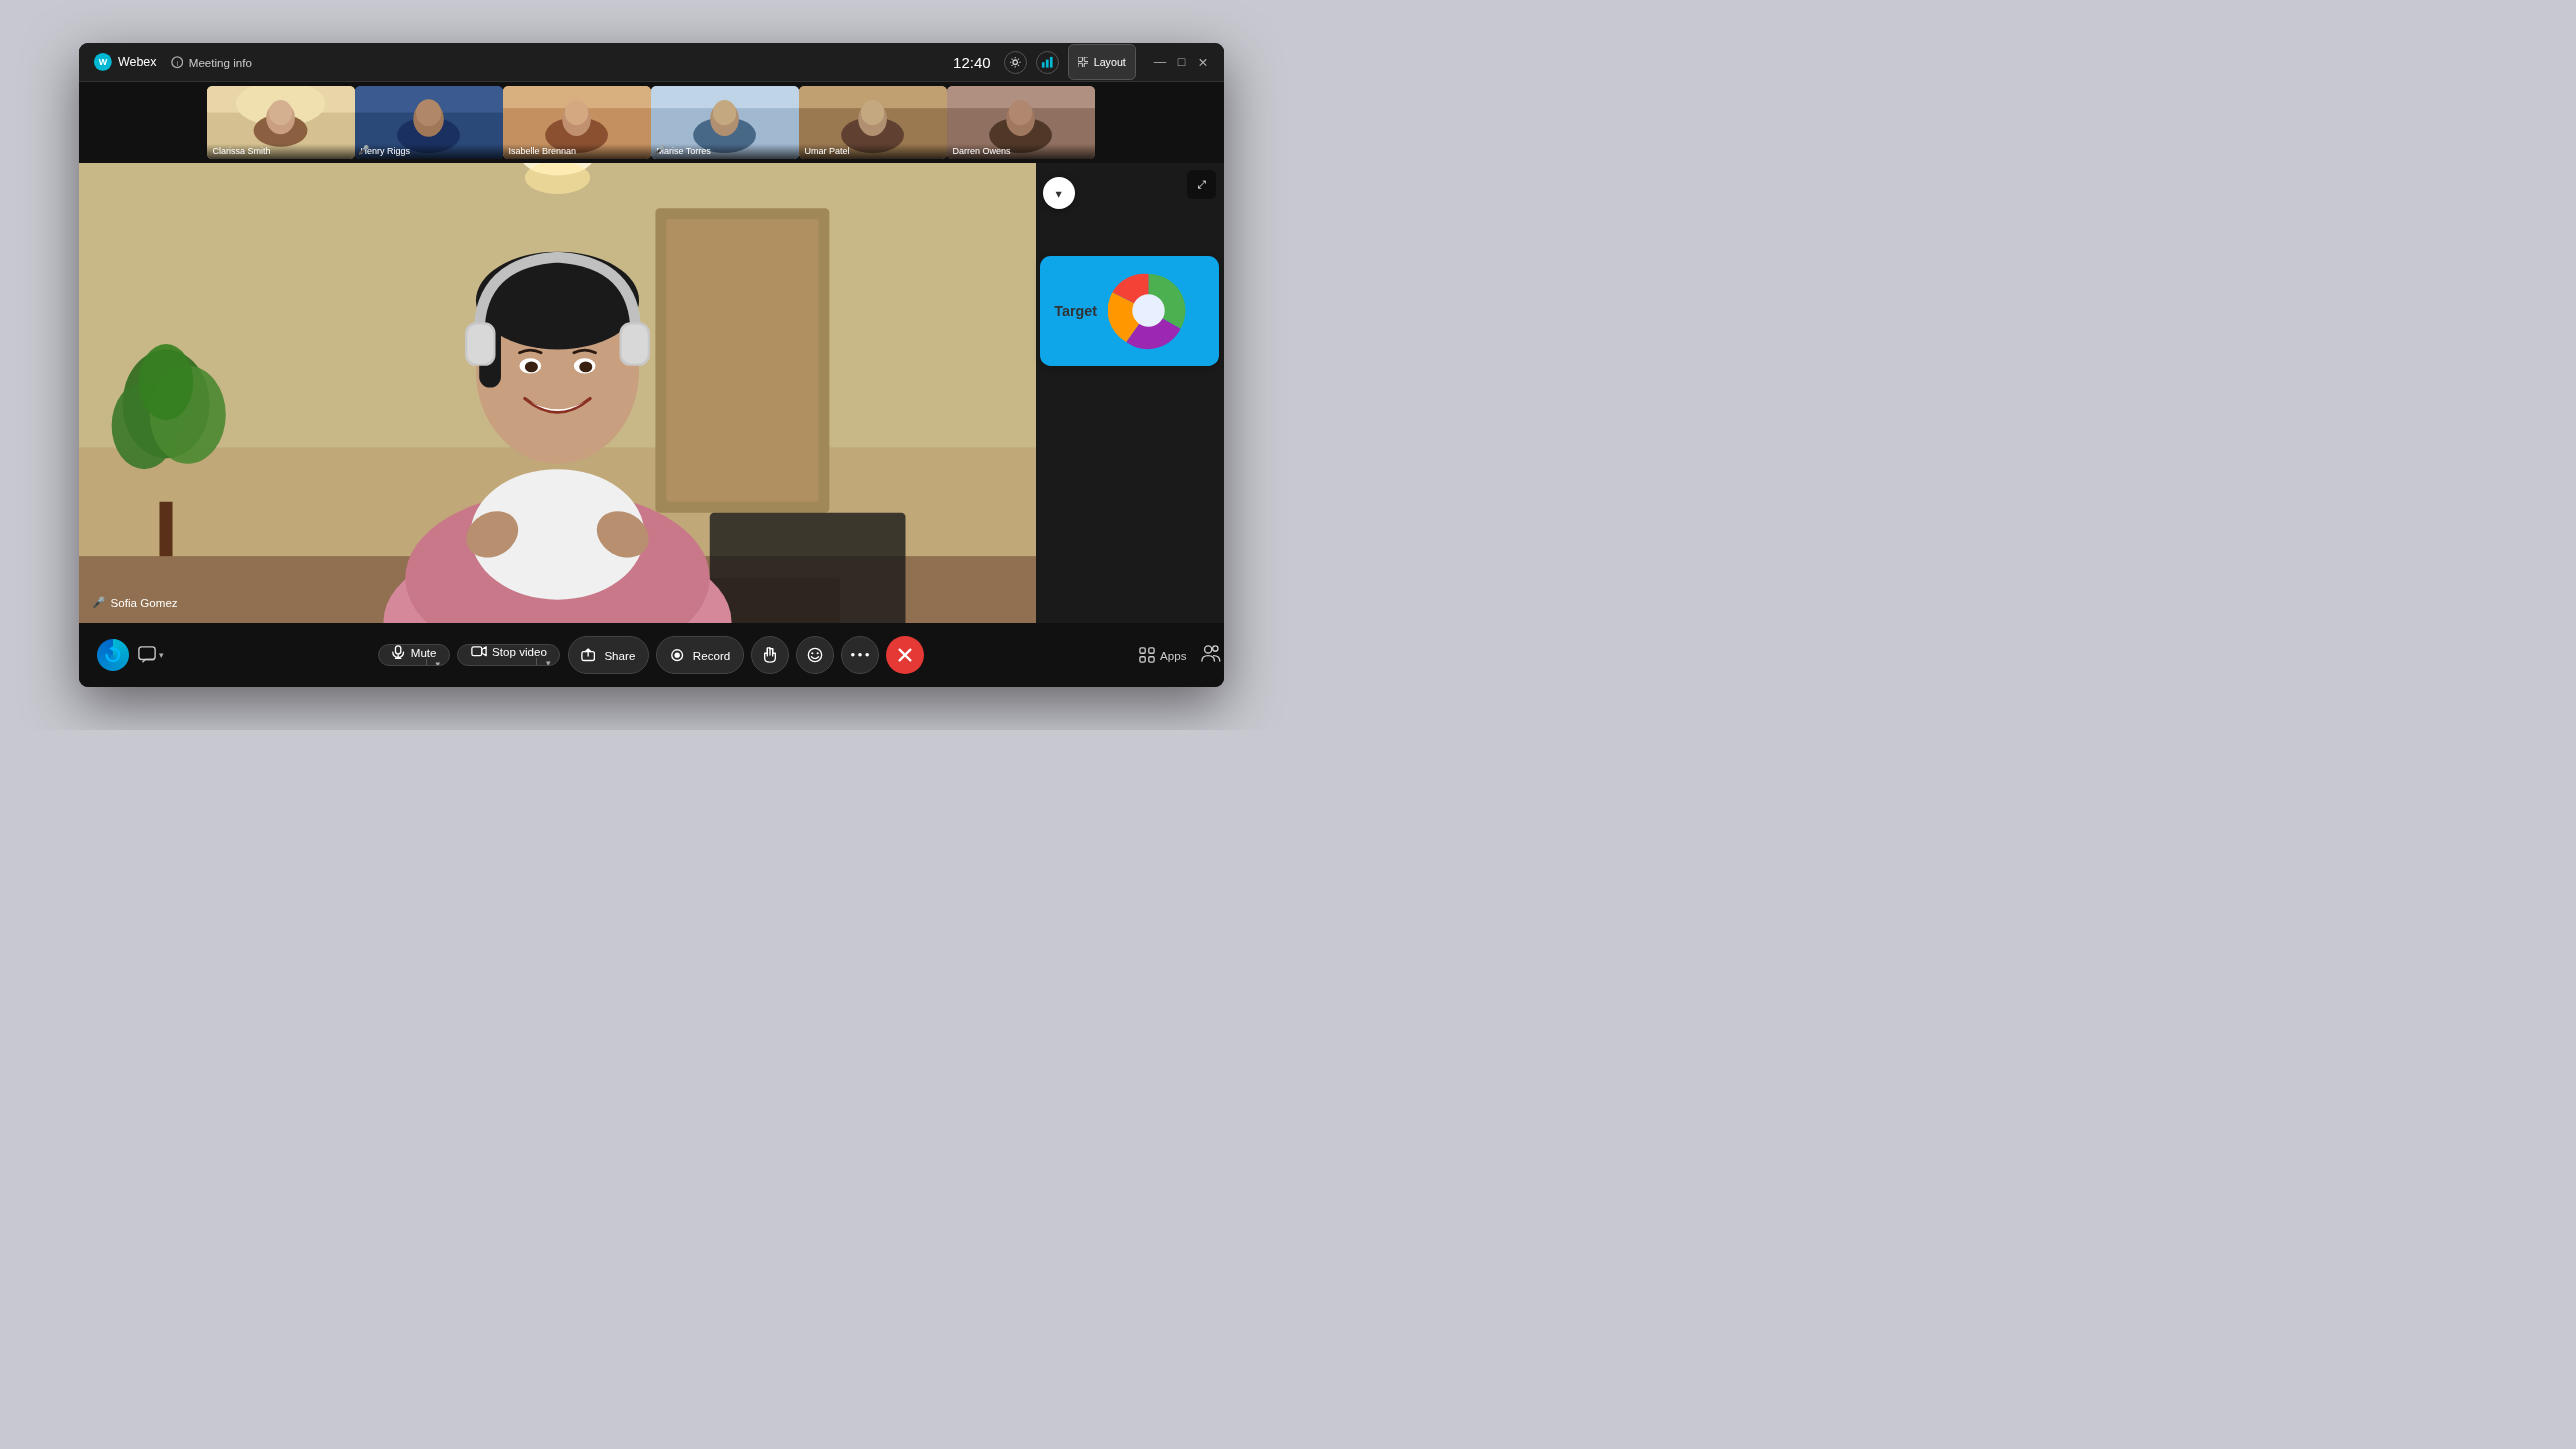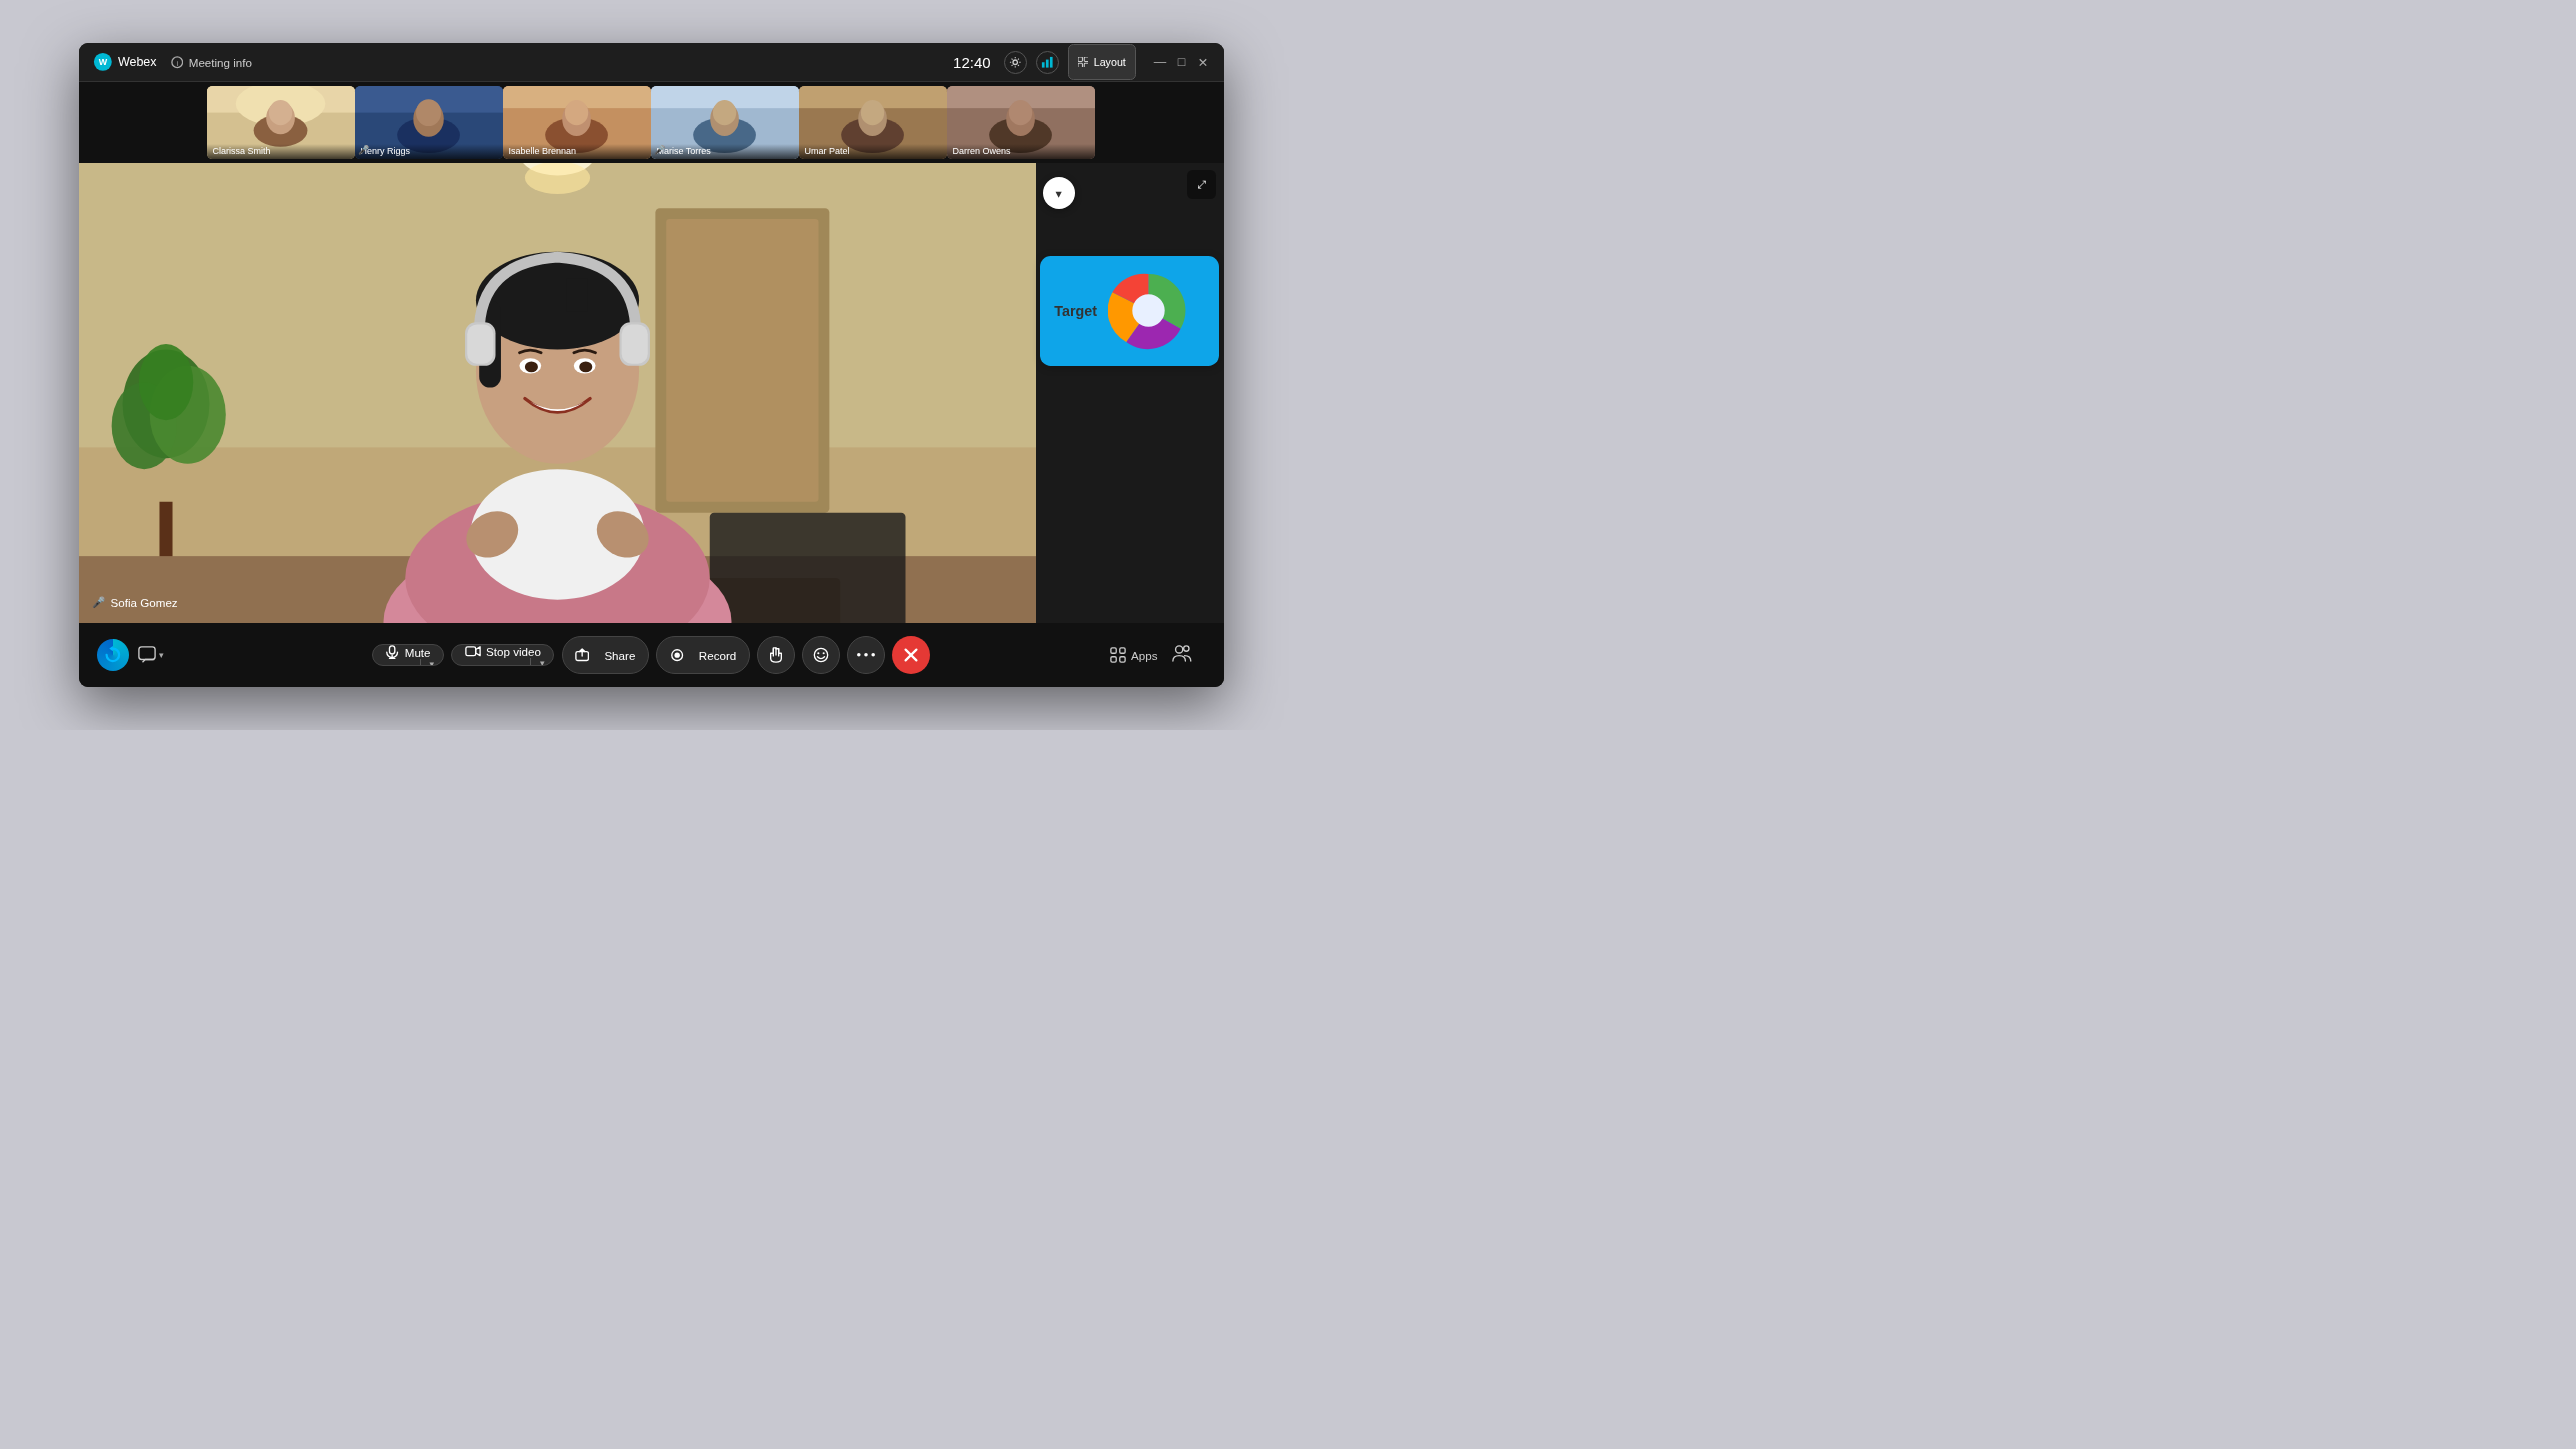--- a/index.html
+++ b/index.html
@@ -286,37 +286,37 @@
     .toolbar-left {
       position: absolute;
       left: 18px;
       display: flex;
       align-items: center;
       gap: 9px;
     }
 
     .toolbar-right {
       position: absolute;
-      right: 32px;
+      right: 3px;
       display: flex;
       align-items: center;
       gap: 14.3px;
       text-align: center;
     }
 
     .toolbar-center {
       display: flex;
       align-items: center;
       gap: 7.2px;
     }
 
     .tool-btn {
       display: flex;
       align-items: center;
-      gap: 15px;
+      gap: 9px;
       background: #2a2a2a;
       border: 0.9px solid #444;
       border-radius: 21.5px;
       color: #fff;
       font-size: 11.6px;
       padding: 0 12.5px;
       height: 38px;
       cursor: pointer;
       white-space: nowrap;
       justify-content: flex-end;

